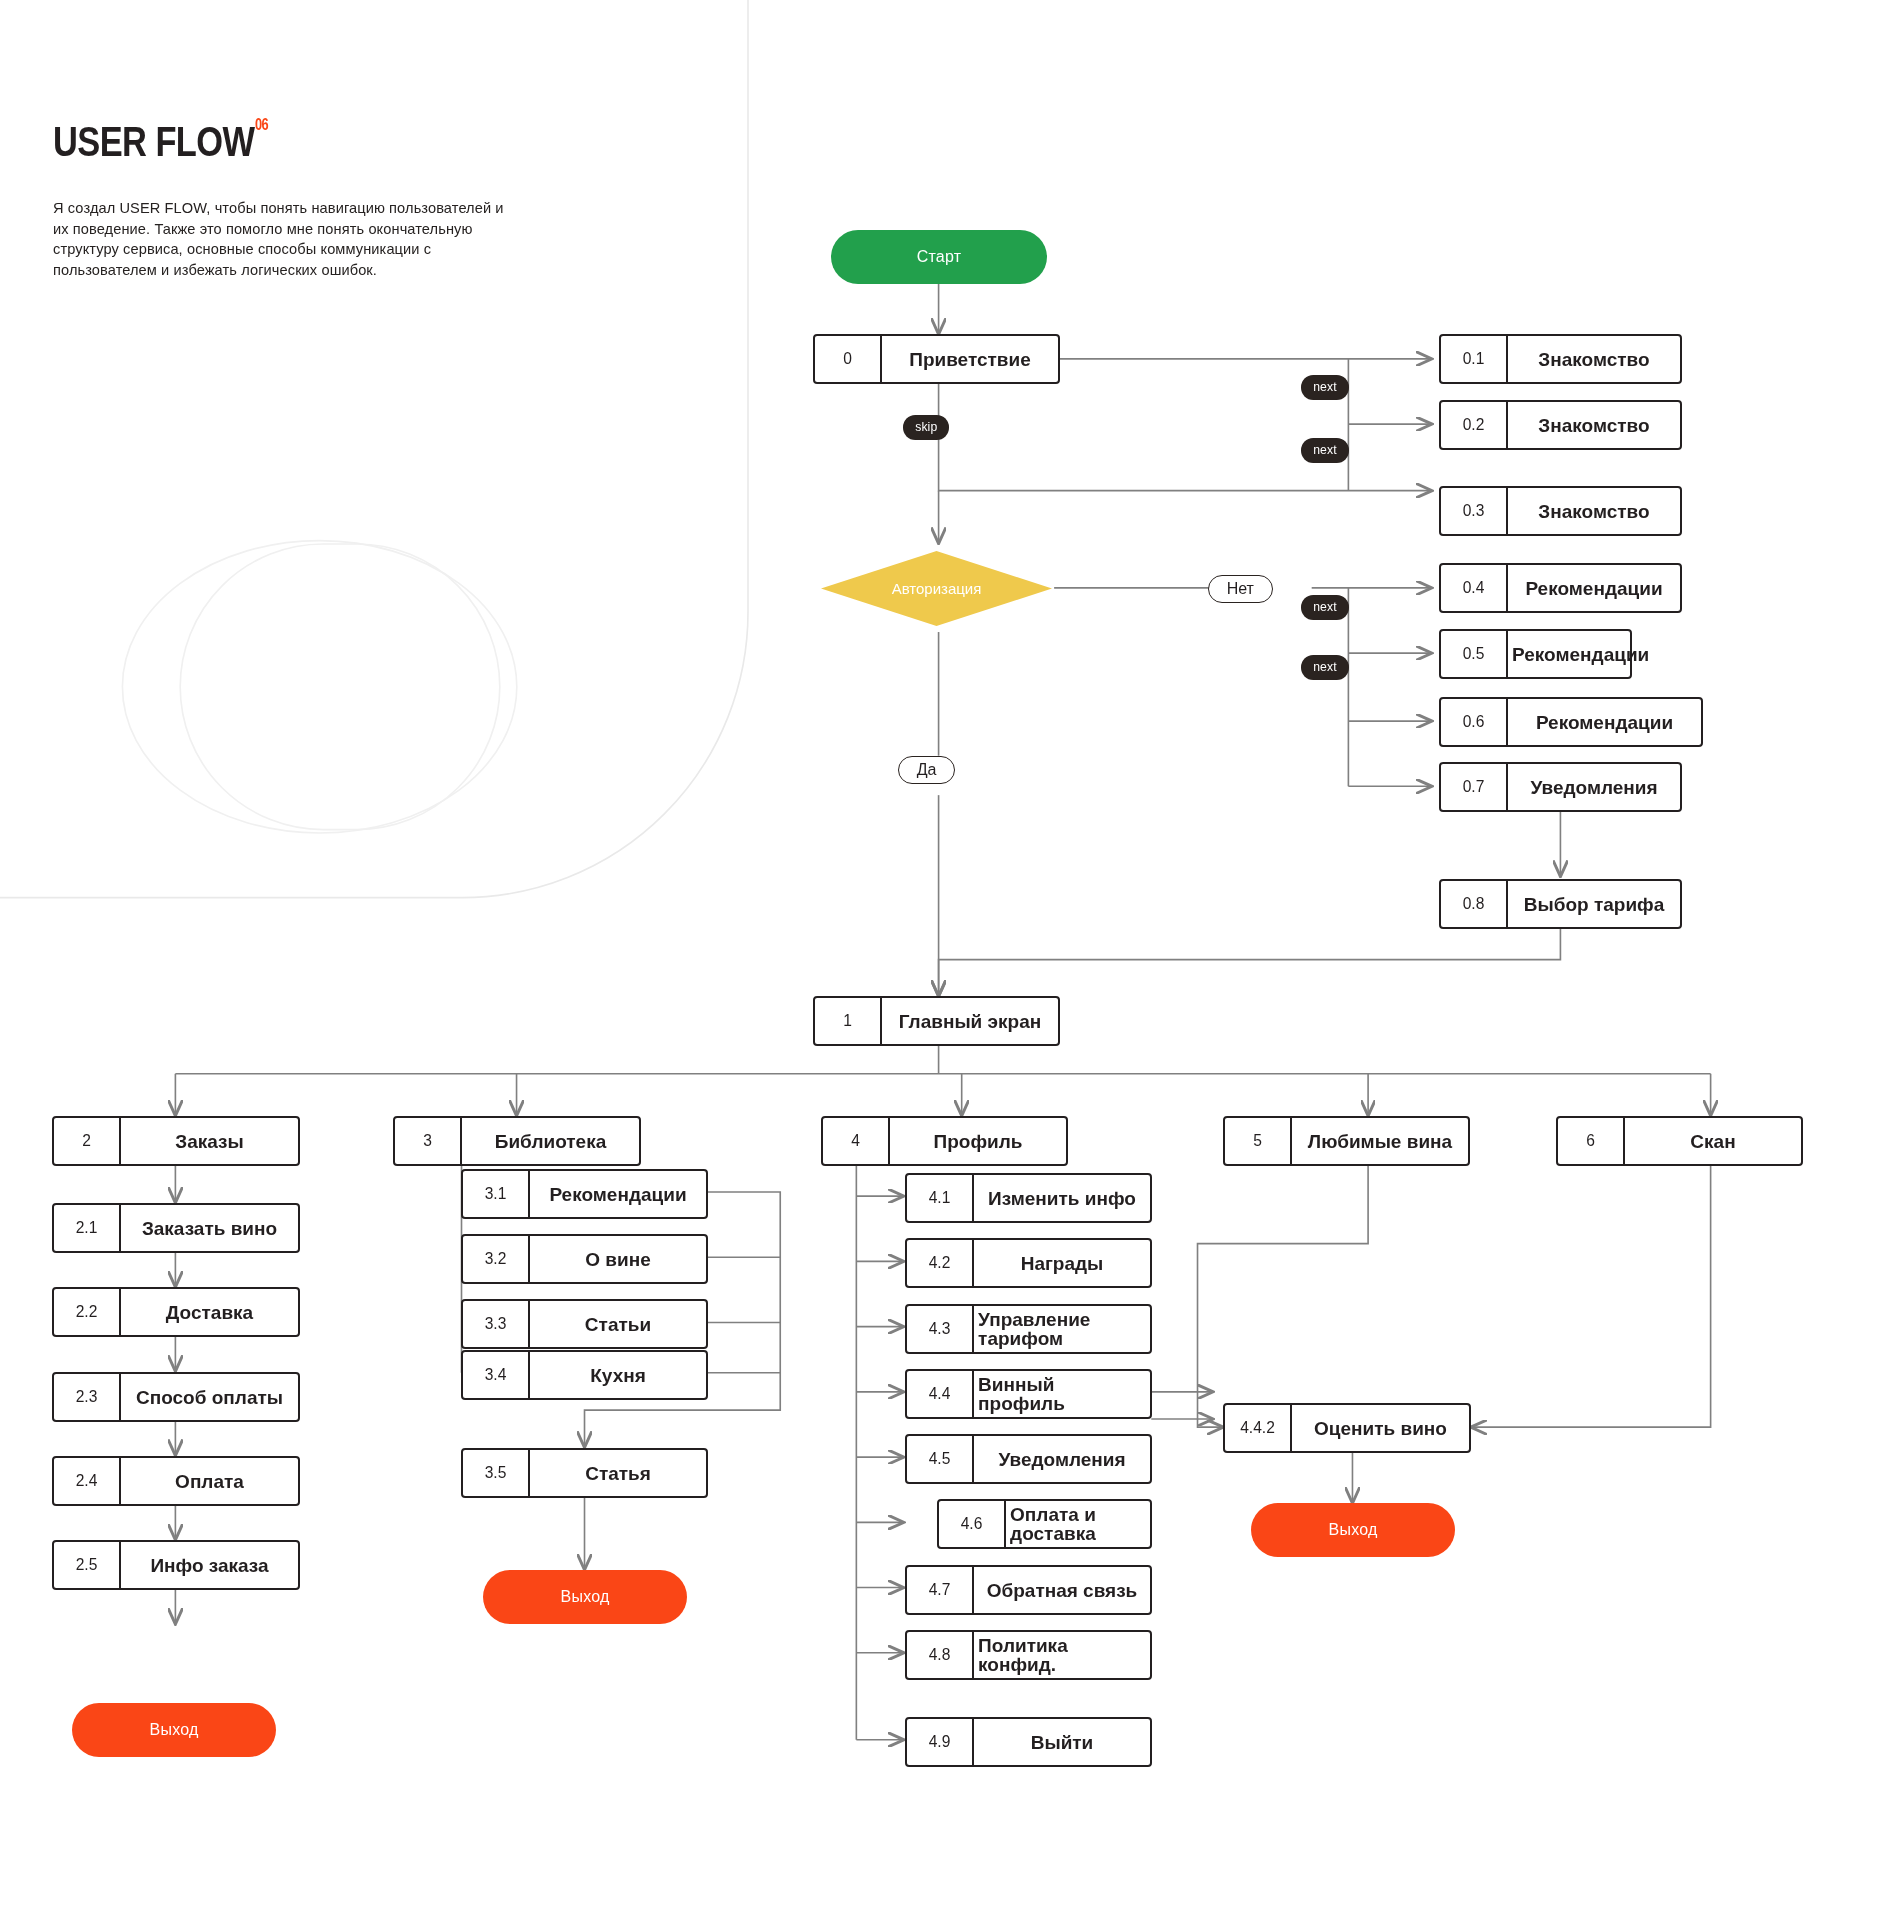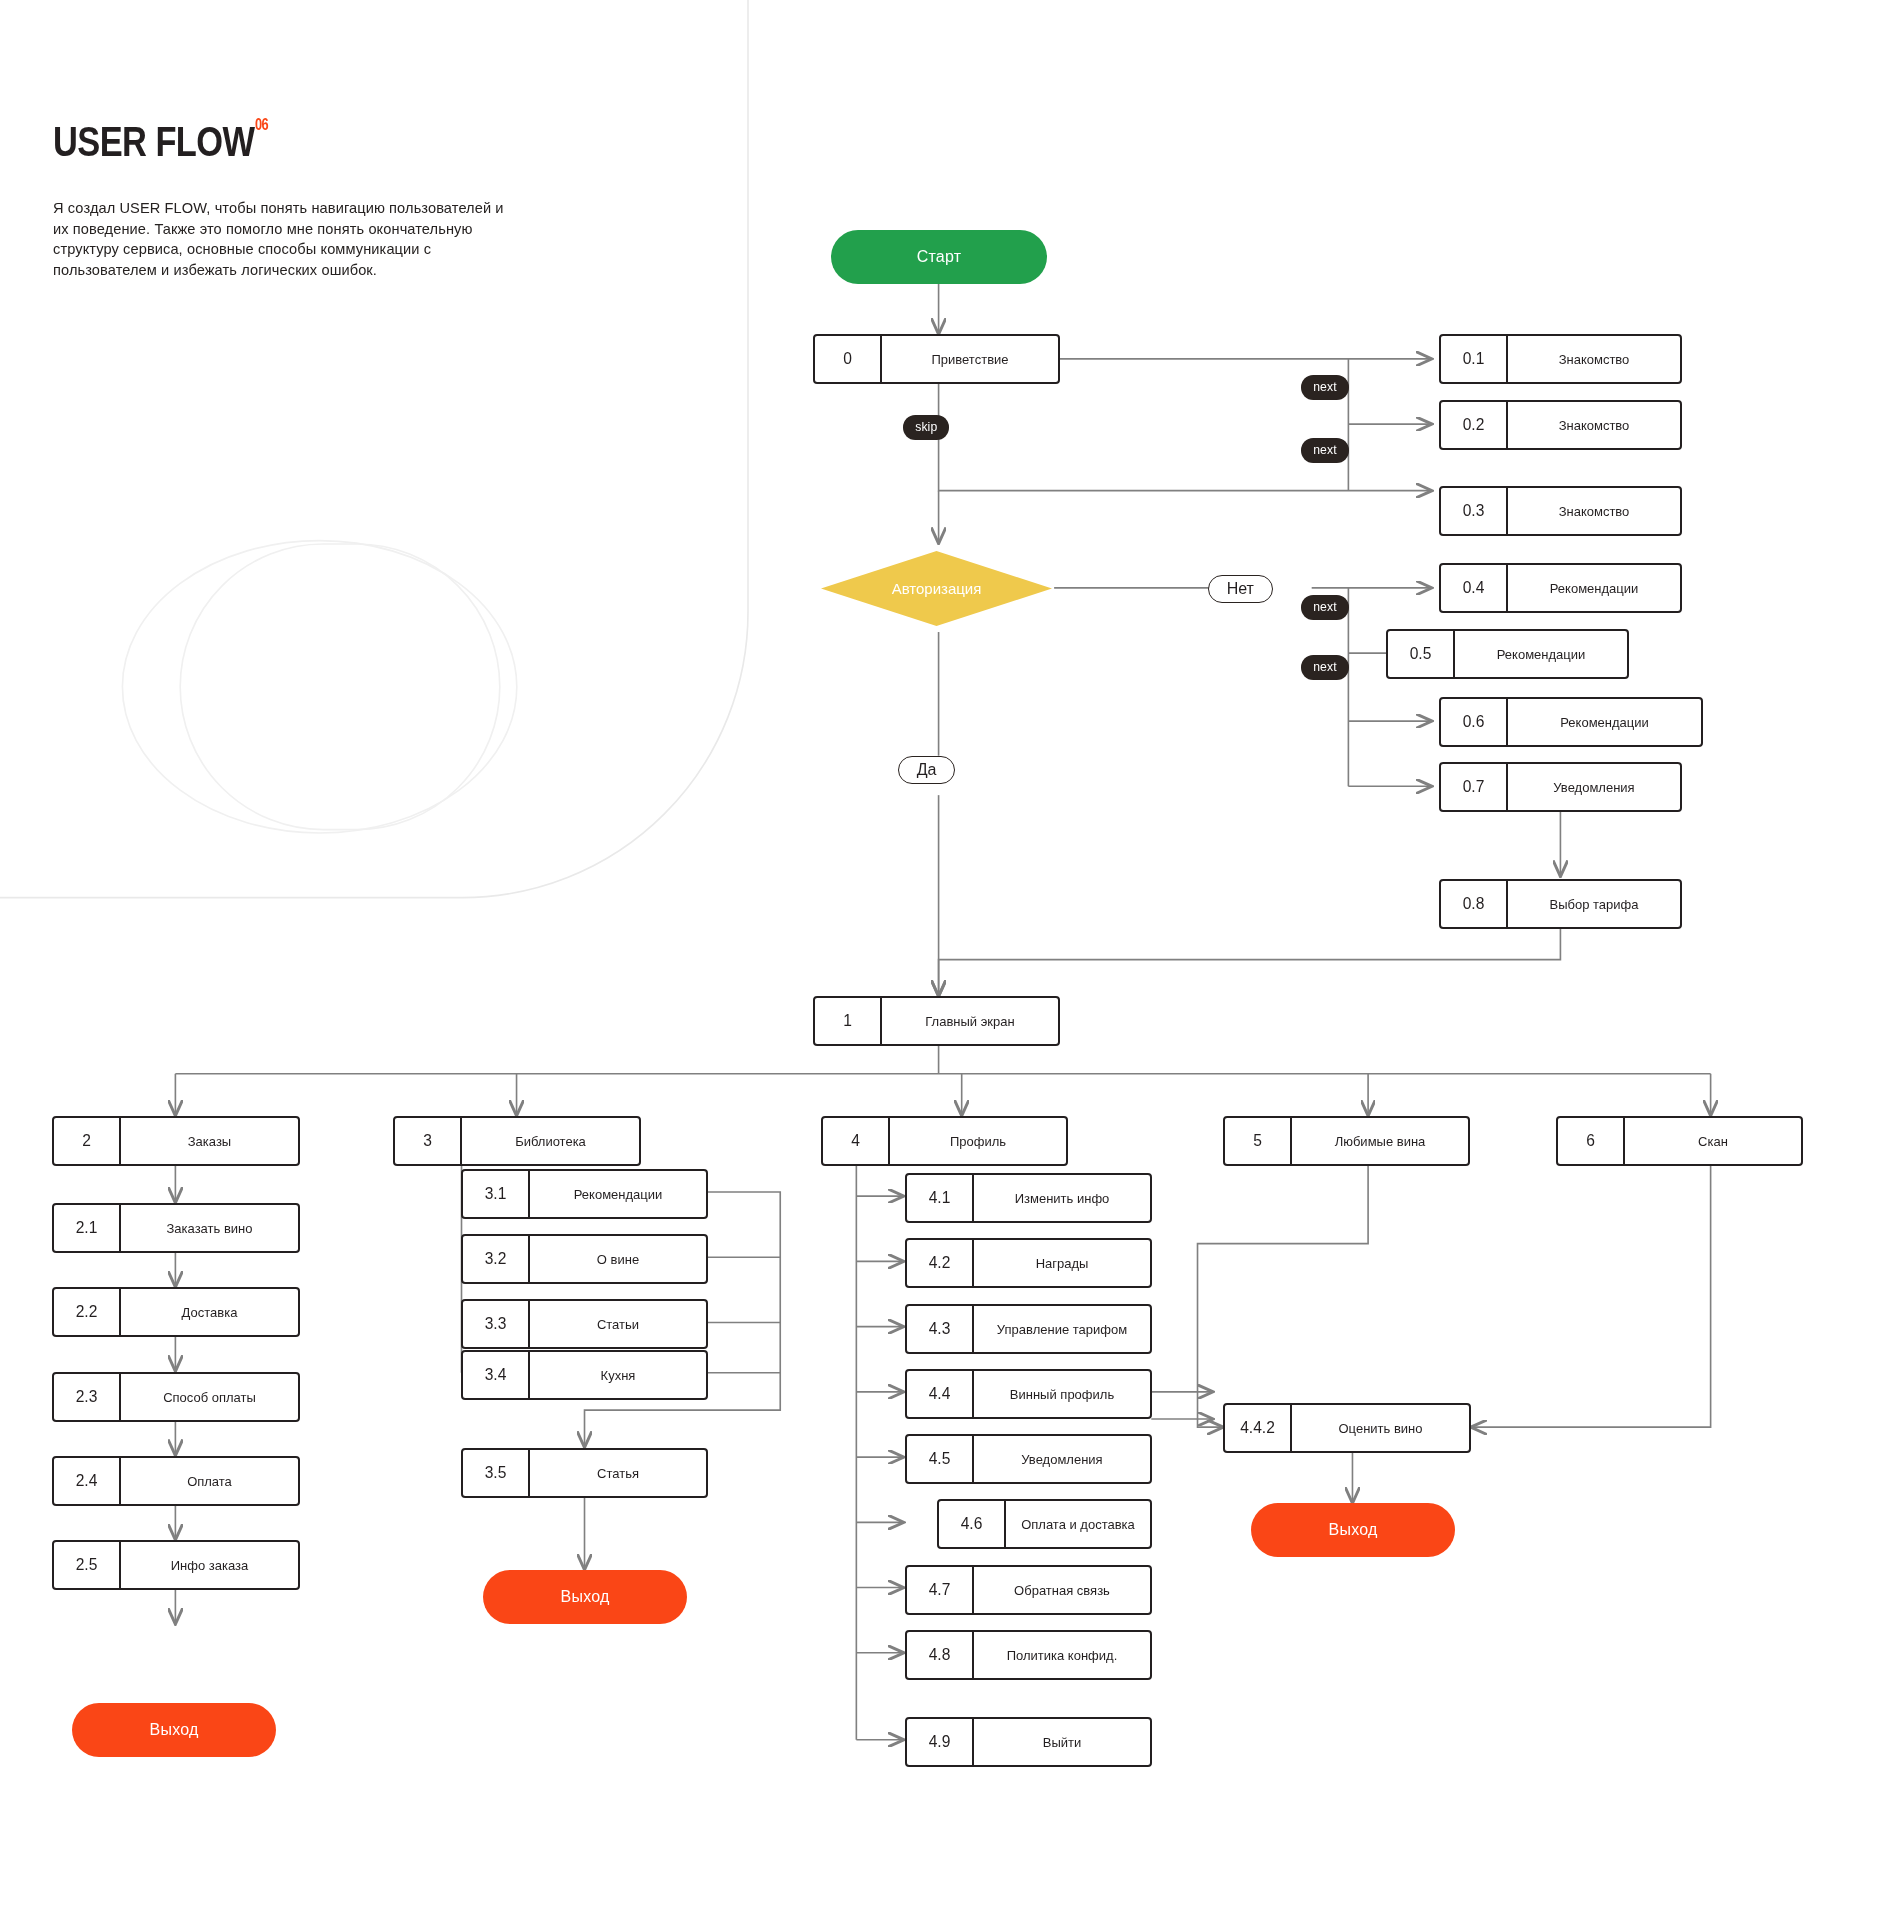--- a/index.html
+++ b/index.html
@@ -25,21 +25,21 @@
   #flow{position:absolute;left:0;top:0;width:1903px;height:1926px;}
   #flow-svg{position:absolute;left:0;top:0;}
 
   
   .node{position:absolute;box-sizing:border-box;}
   .nbox{border:2px solid #231f20;border-radius:4.1px;background:#fff;
         display:flex;align-items:stretch;height:46px;}
   .nbox .nid{width:65px;flex:0 0 65px;display:flex;align-items:center;justify-content:center;
              font-size:15.6px;border-right:2px solid #231f20;line-height:1;}
   .nbox .nlabel{flex:1;display:flex;align-items:center;justify-content:center;
-                font-size:13px;line-height:1;text-align:left;padding:0 4.1px;}
+                font-size:19px;line-height:1;text-align:left;padding:0 4.1px;font-weight:bold;}
 
   .pill{border-radius:27px;display:flex;align-items:center;justify-content:center;
         height:54px;font-size:16px;color:#fff;letter-spacing:0.2px;}
   .pill.start{background:#22a04c;}
   .pill.exit{background:#fa4616;}
 
   .diamond{width:231px;height:75px;display:flex;align-items:center;justify-content:center;}
   .diamond .dshape{position:absolute;left:0;top:0;width:231px;height:75px;
                    background:#efc94c;clip-path:polygon(50% 0,100% 50%,50% 100%,0 50%);}
   .diamond .dtext{position:relative;font-size:15px;color:#ffffff;z-index:2;}
@@ -213,21 +213,21 @@
         <div class="nid">0.3</div>
     <div class="nlabel">Знакомство</div>
       </div>
   </div>
   <div class="node" style="left:1439px;top:563px;width:243px;">
     <div class="nbox">
         <div class="nid">0.4</div>
     <div class="nlabel">Рекомендации</div>
       </div>
   </div>
-  <div class="node" style="left:1386px;top:629px;width:243px;">
+  <div class="node" style="left:1439px;top:629px;width:193px;">
     <div class="nbox">
         <div class="nid">0.5</div>
     <div class="nlabel">Рекомендации</div>
       </div>
   </div>
   <div class="node" style="left:1439px;top:697px;width:264px;">
     <div class="nbox">
         <div class="nid">0.6</div>
     <div class="nlabel">Рекомендации</div>
       </div>

